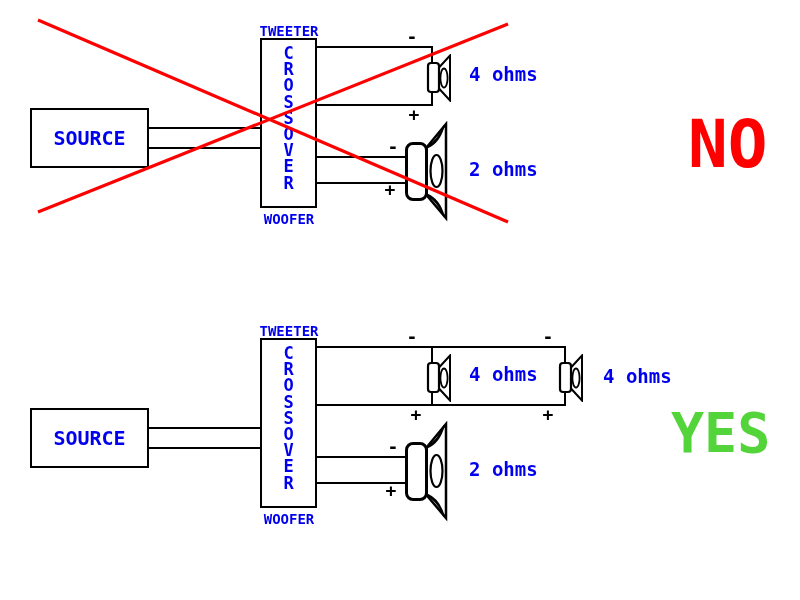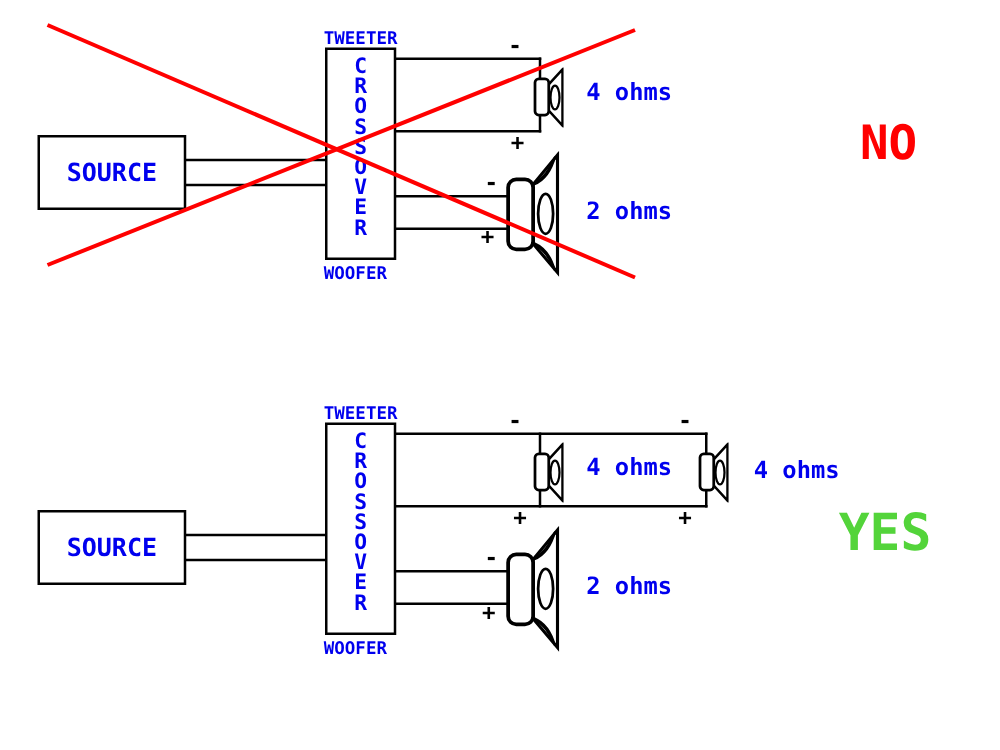--- a/index.html
+++ b/index.html
@@ -3,31 +3,31 @@
 <meta charset="utf-8">
 <style>
   html,body{margin:0;padding:0;background:#fff;}
   #stage{position:relative;width:800px;height:600px;background:#fff;overflow:hidden;
          font-family:"DejaVu Sans Mono","Liberation Mono",monospace;}
   .wire{position:absolute;background:#000;}
   .box{position:absolute;border:2px solid #000;box-sizing:border-box;background:#fff;
        display:flex;align-items:center;justify-content:center;}
   .blue{color:#0000ee;}
   .src-label{font-weight:bold;font-size:20px;letter-spacing:0px;}
-  .port{position:absolute;left:259px;width:60px;font-weight:bold;
+  .port{position:absolute;left:259px;width:60px;text-align:center;font-weight:bold;
         font-size:14px;white-space:nowrap;}
   .xover-text{position:absolute;left:260px;width:57px;text-align:center;font-weight:bold;
         font-size:17px;line-height:16.2px;white-space:pre-line;}
   .sign{position:absolute;transform:translate(-50%,-50%);font-weight:bold;font-size:18px;
         color:#000;line-height:18px;}
   .ohm{position:absolute;font-weight:bold;font-size:19px;line-height:20px;white-space:nowrap;margin-left:17px;}
   .spk{position:absolute;}
   .verdict{position:absolute;font-weight:bold;line-height:1;}
-  #verdict-no{left:688px;top:95px;font-size:38px;text-align:right;}
-  #verdict-yes{left:671px;top:406px;font-size:41px;}
+  #verdict-no{left:688px;top:112px;font-size:66px;text-align:right;}
+  #verdict-yes{left:671px;top:406px;font-size:55px;}
   #red-cross{position:absolute;left:0;top:0;z-index:50;pointer-events:none;}
 </style>
 </head>
 <body>
 
 <div id="stage">
 
   <div class="box" style="left:30px;top:108px;width:119px;height:60px;">
     <span class="src-label blue">SOURCE</span>
   </div>

